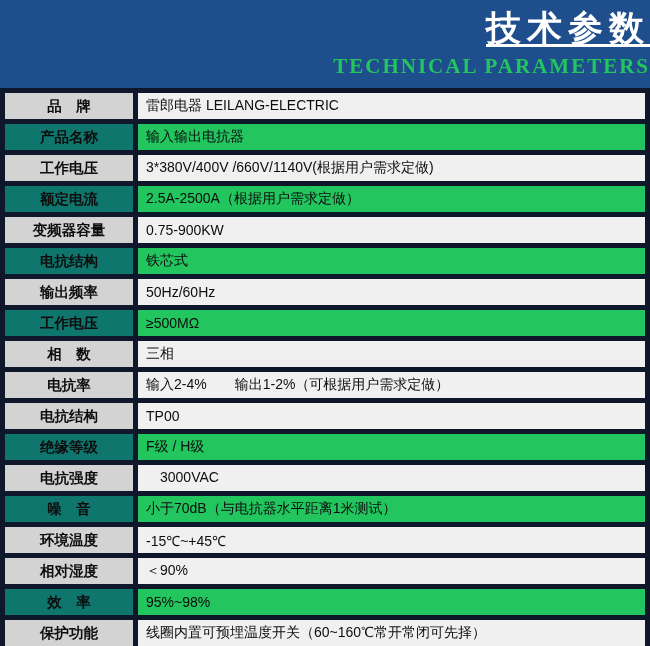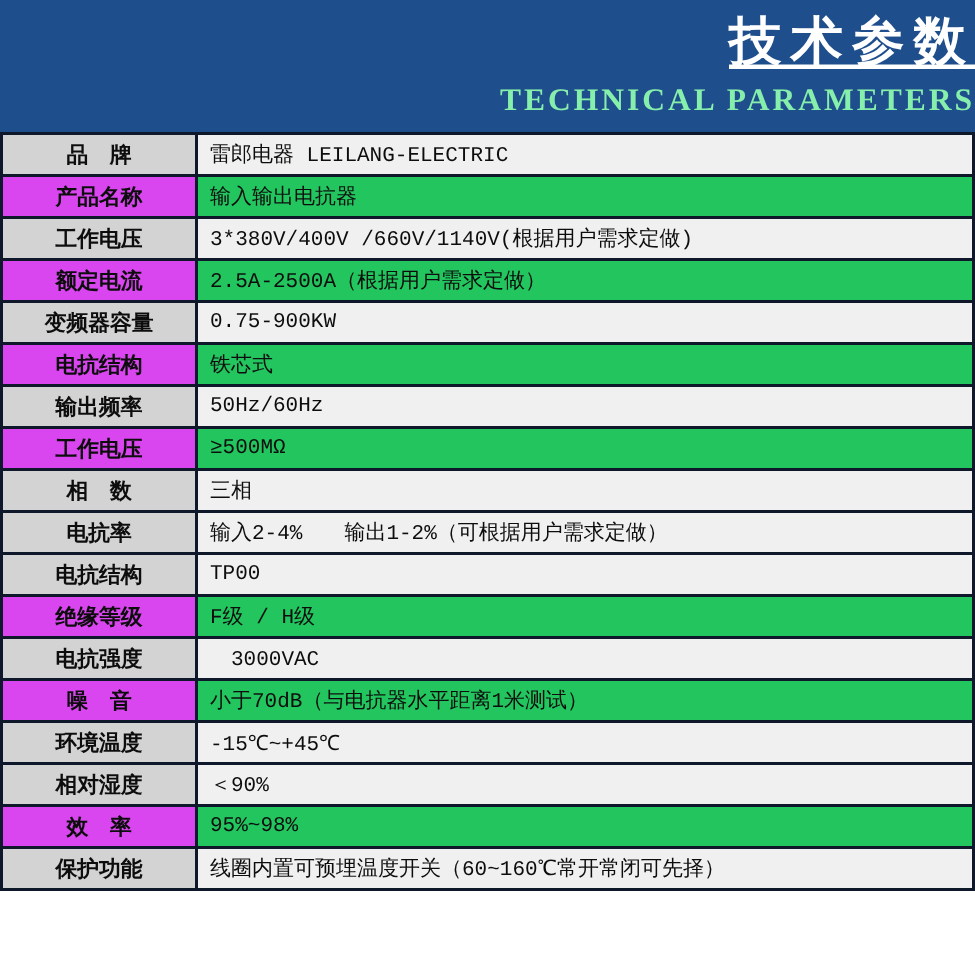--- a/index.html
+++ b/index.html
@@ -33,39 +33,39 @@
     color: #ffffff;
     font-family: "DejaVu Sans", sans-serif;
     font-size: 35px;
     font-weight: bold;
     letter-spacing: 6px;
     line-height: 44px;
     text-decoration: underline;
     text-underline-offset: 4px;
   }
   .header-en {
-    color: #86efac;
+    color: #22c55e;
     font-family: "Liberation Serif", serif;
     font-size: 21px;
     font-weight: bold;
     letter-spacing: 2px;
     line-height: 28px;
     margin-top: 2px;
   }
   
   table.params {
     border-collapse: collapse;
     width: 650px;
     table-layout: fixed;
   }
   table.params td {
-    border: 2px solid #0f172a;
+    border: 5px solid #0f172a;
     height: 26px;
     vertical-align: middle;
-    font-family: Liberation Mono, monospace;
+    font-family: Liberation Sans, sans-serif;
   }
   td.label {
     width: 120px;
     background: #d3d3d3;
     color: #0d0d0d;
     font-size: 14.5px;
     font-weight: bold;
     text-align: center;
     letter-spacing: 0px;
     padding: 0 4px;
@@ -77,21 +77,21 @@
     font-size: 14px;
     text-align: left;
     padding: 0 15px 0 8px;
     white-space: nowrap;
     overflow: hidden;
   }
   tr.alt td.value {
     background: #22c55e;
   }
   tr.alt td.label {
-    background: #d946ef;
+    background: #0f766e;
   }
 </style>
 </head>
 <body>
 
 <div class="sheet">
 
   <div class="header">
     <div class="header-cn">技术参数</div>
     <div class="header-en">TECHNICAL PARAMETERS</div>

